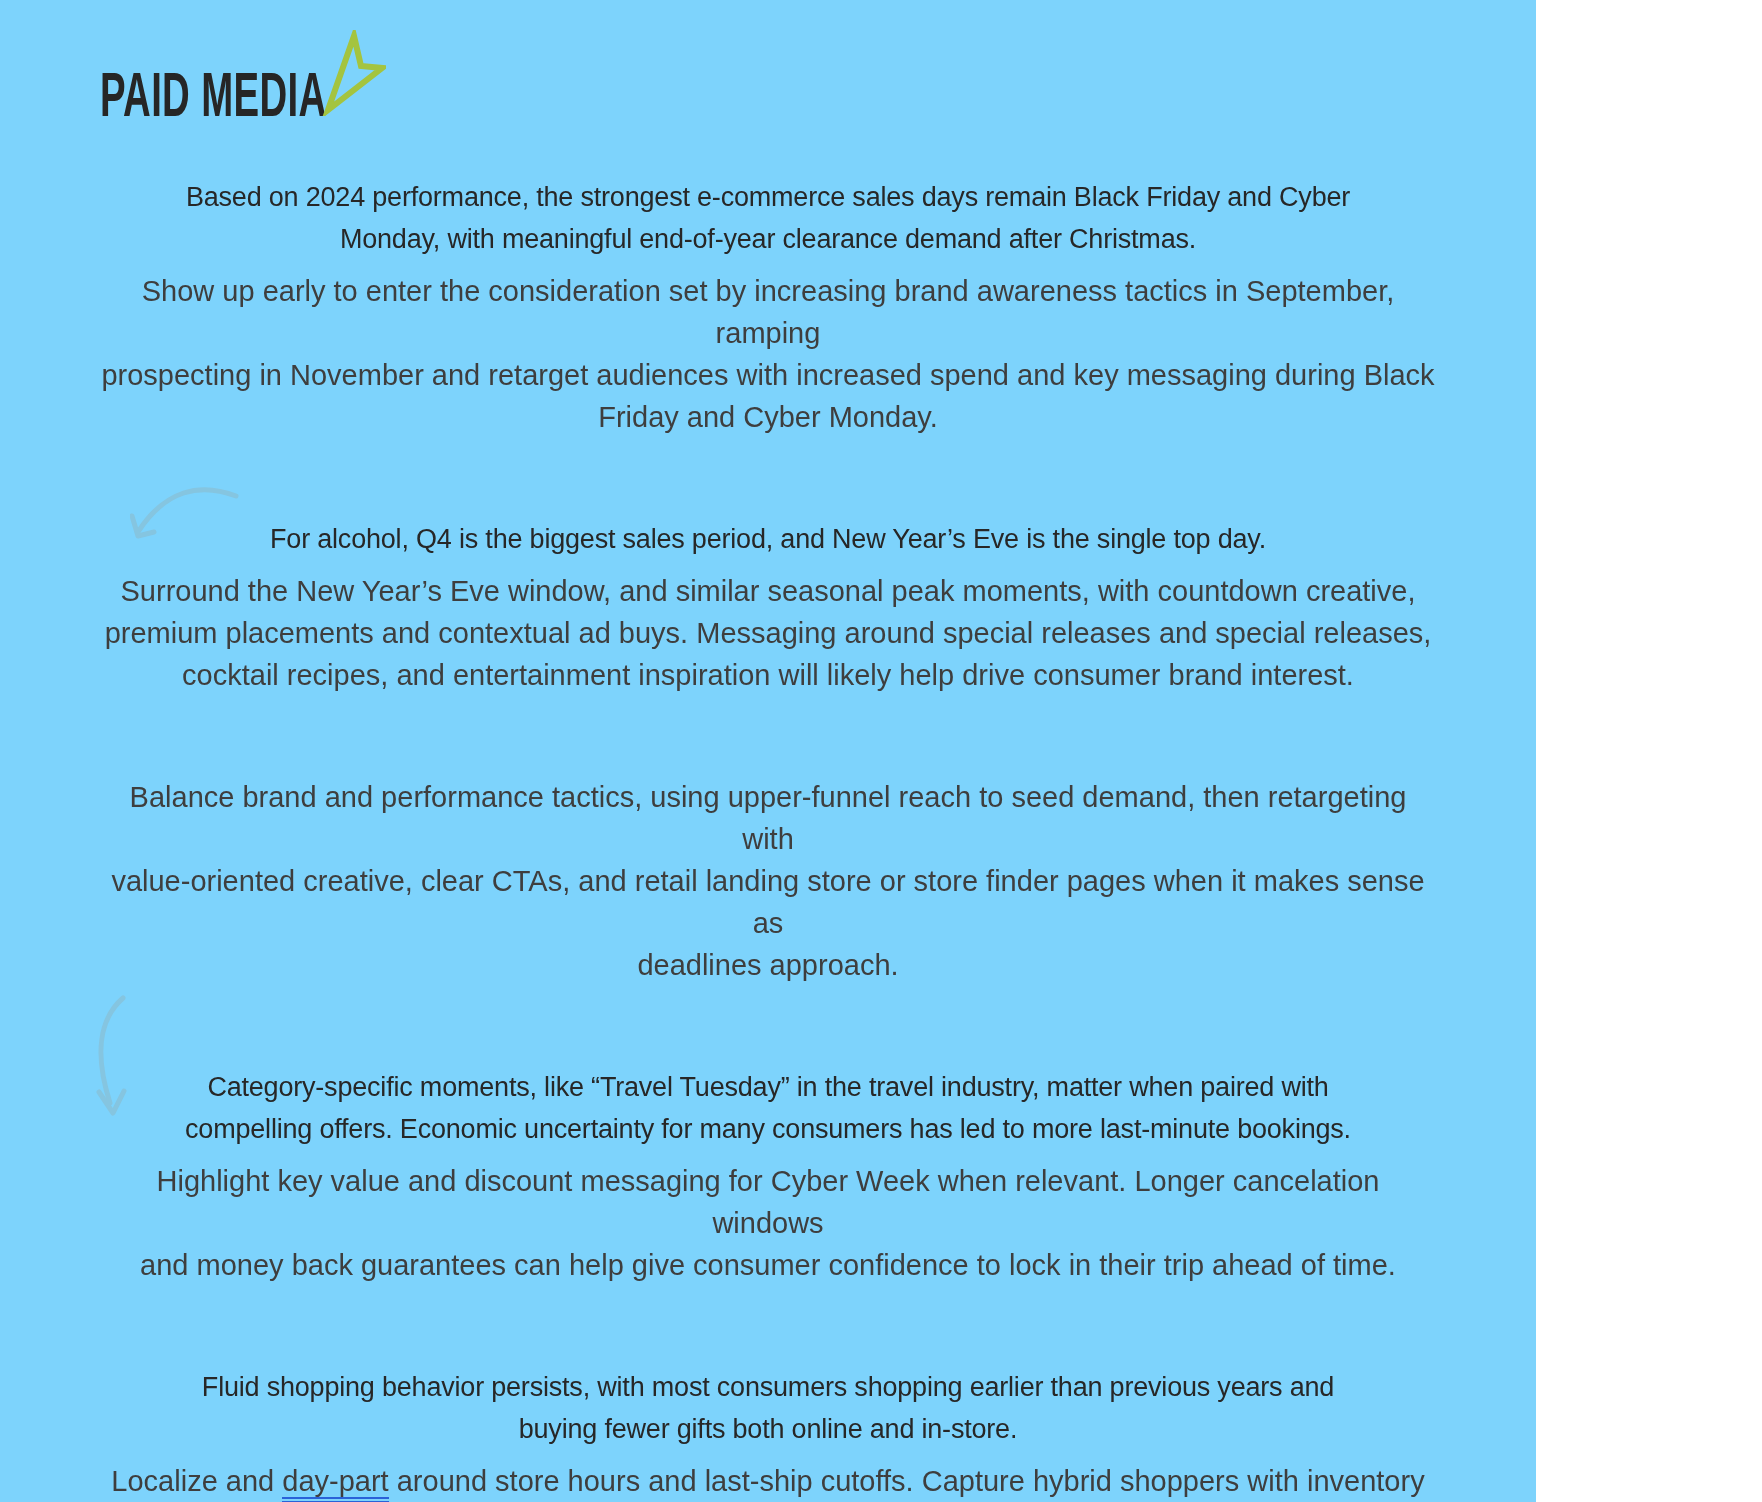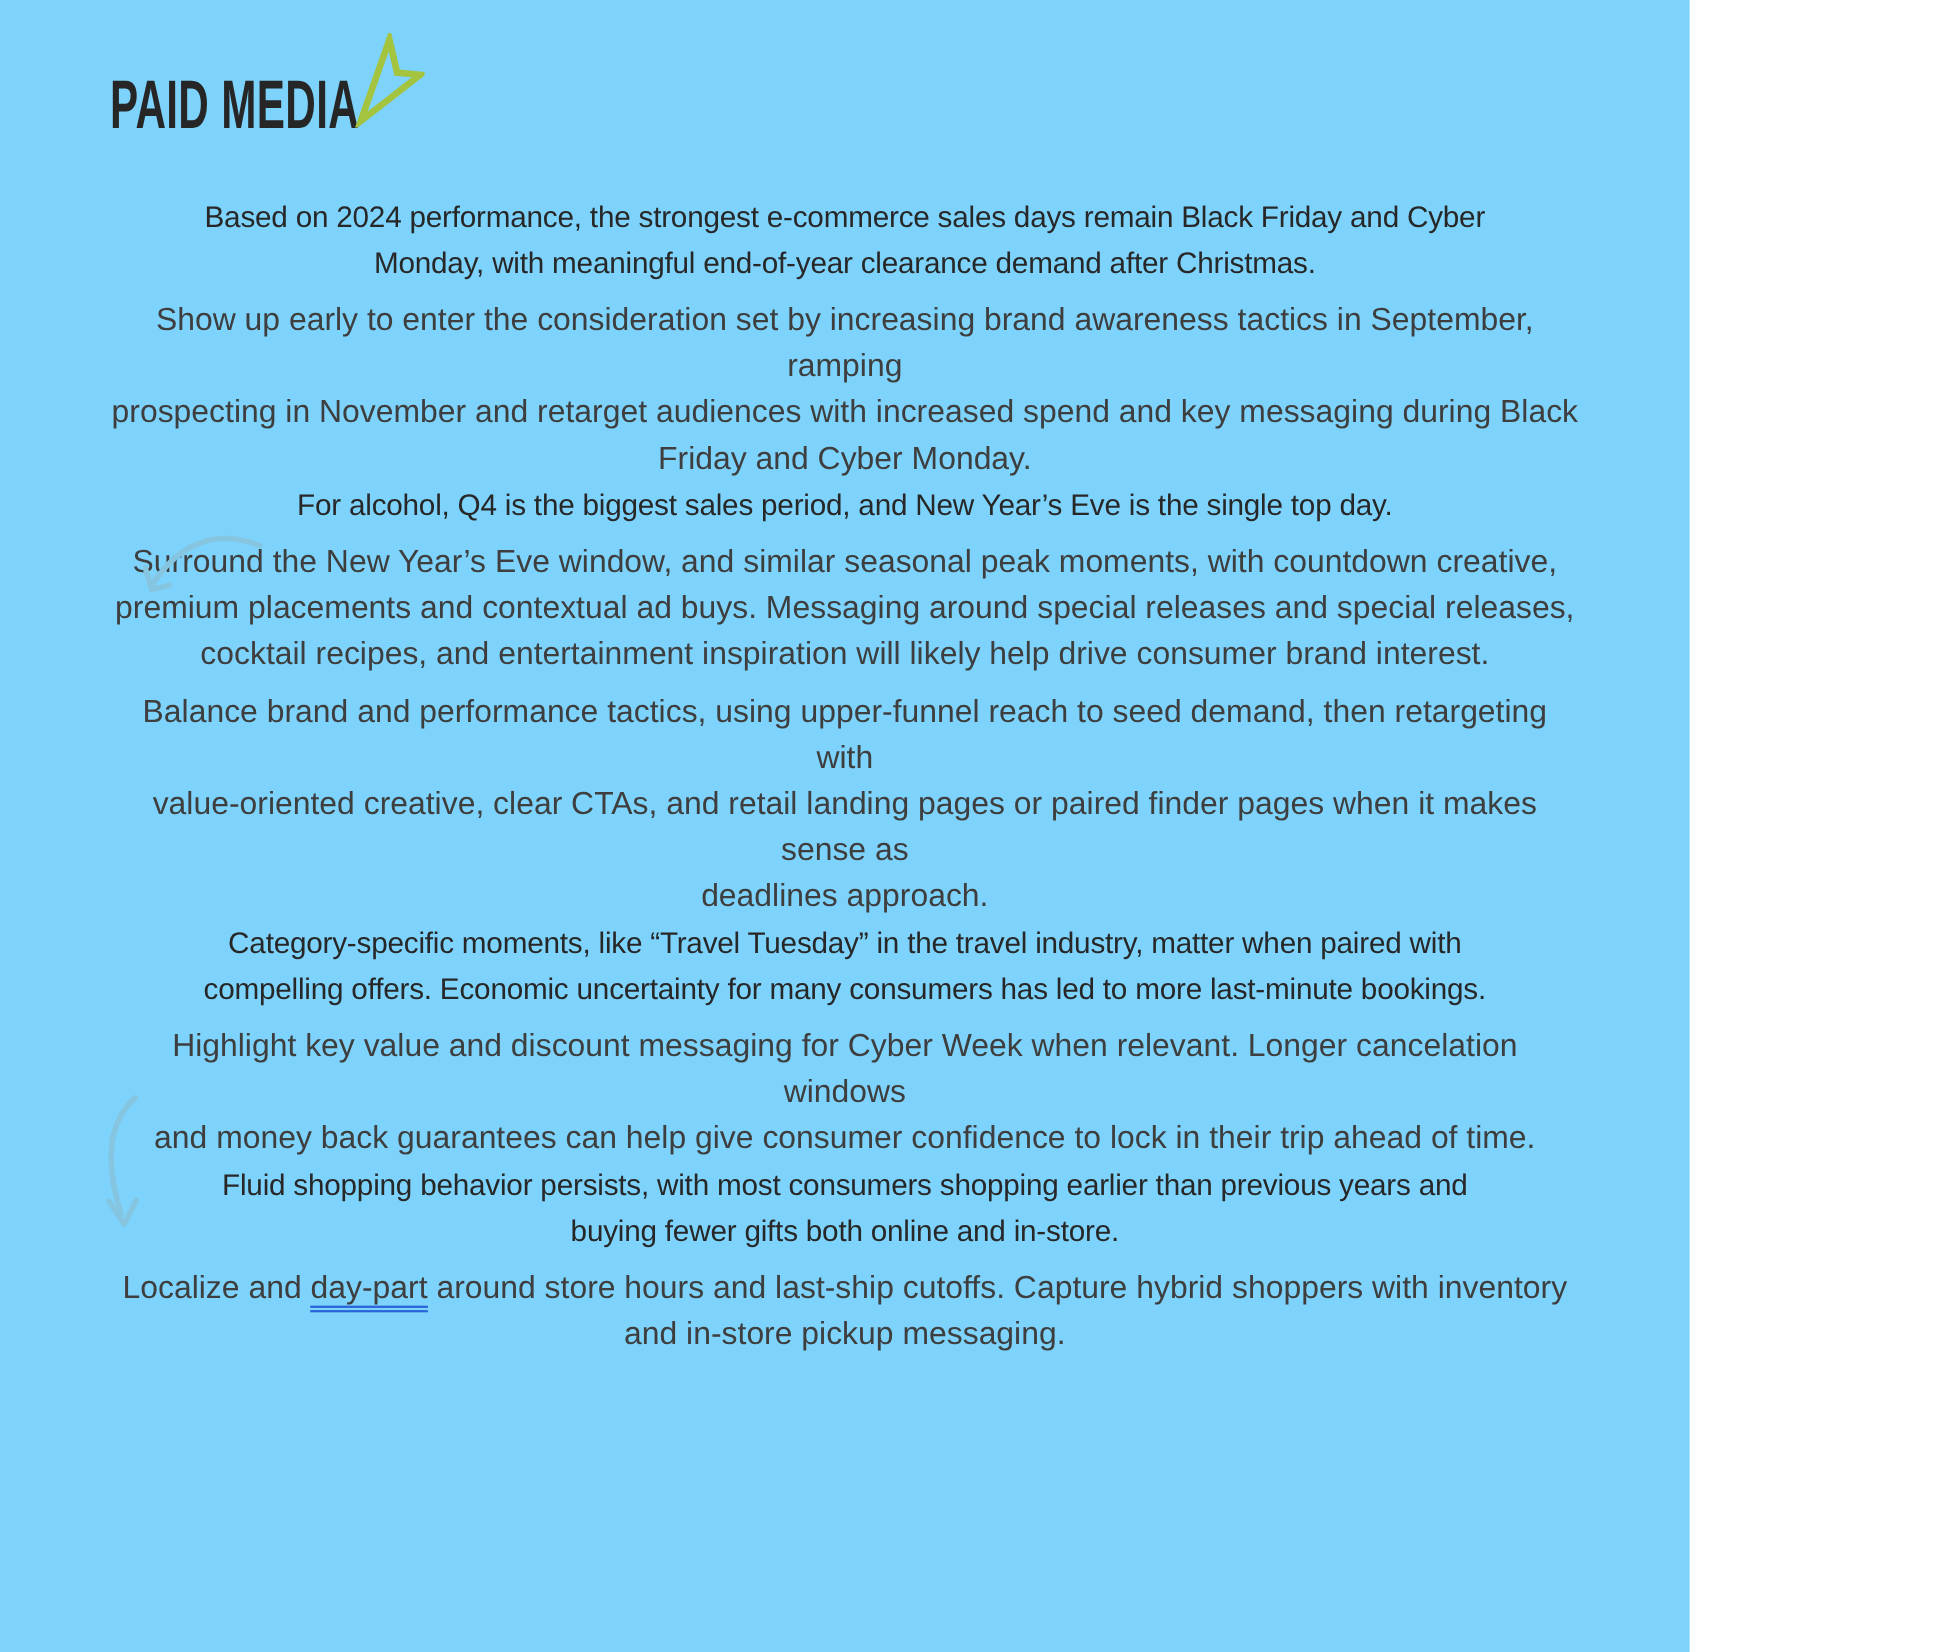--- a/index.html
+++ b/index.html
@@ -16,21 +16,21 @@
     display:inline-block;
     font-size:60px;
     font-weight:700;
     color:#262626;
     letter-spacing:0.5px;
     transform:scale(0.64,1.04);
     transform-origin:left top;
     white-space:nowrap;
     line-height:60px;
   }
-  .section { text-align:center; }
+  .section { margin-top:80px; text-align:center; }
   .section.first { margin-top:48px; }
   .section-heading {
     font-size:27px; font-weight:400; color:#272727;
     line-height:42px; white-space:pre-line; margin:0;
     letter-spacing:-0.2px;
   }
   .section-body {
     font-size:29px; font-weight:400; color:#3e3e3e;
     line-height:42px; white-space:pre-line; margin:10px 0 0 0;text-align:center;
   }
@@ -64,21 +64,21 @@
 
     <div class="section">
       <div class="section-heading">For alcohol, Q4 is the biggest sales period, and New Year’s Eve is the single top day.</div>
       <div class="section-body">Surround the New Year’s Eve window, and similar seasonal peak moments, with countdown creative,
 premium placements and contextual ad buys. Messaging around special releases and special releases,
 cocktail recipes, and entertainment inspiration will likely help drive consumer brand interest.</div>
     </div>
 
     <div class="section">
       <div class="section-body">Balance brand and performance tactics, using upper-funnel reach to seed demand, then retargeting with
-value-oriented creative, clear CTAs, and retail landing pages or paired finder pages when it makes sense as
+value-oriented creative, clear CTAs, and retail landing store or store finder pages when it makes sense as
 deadlines approach.</div>
     </div>
 
     <div class="section">
       <div class="section-heading">Category-specific moments, like “Travel Tuesday” in the travel industry, matter when paired with
 compelling offers. Economic uncertainty for many consumers has led to more last-minute bookings.</div>
       <div class="section-body">Highlight key value and discount messaging for Cyber Week when relevant. Longer cancelation windows
 and money back guarantees can help give consumer confidence to lock in their trip ahead of time.</div>
     </div>
 

